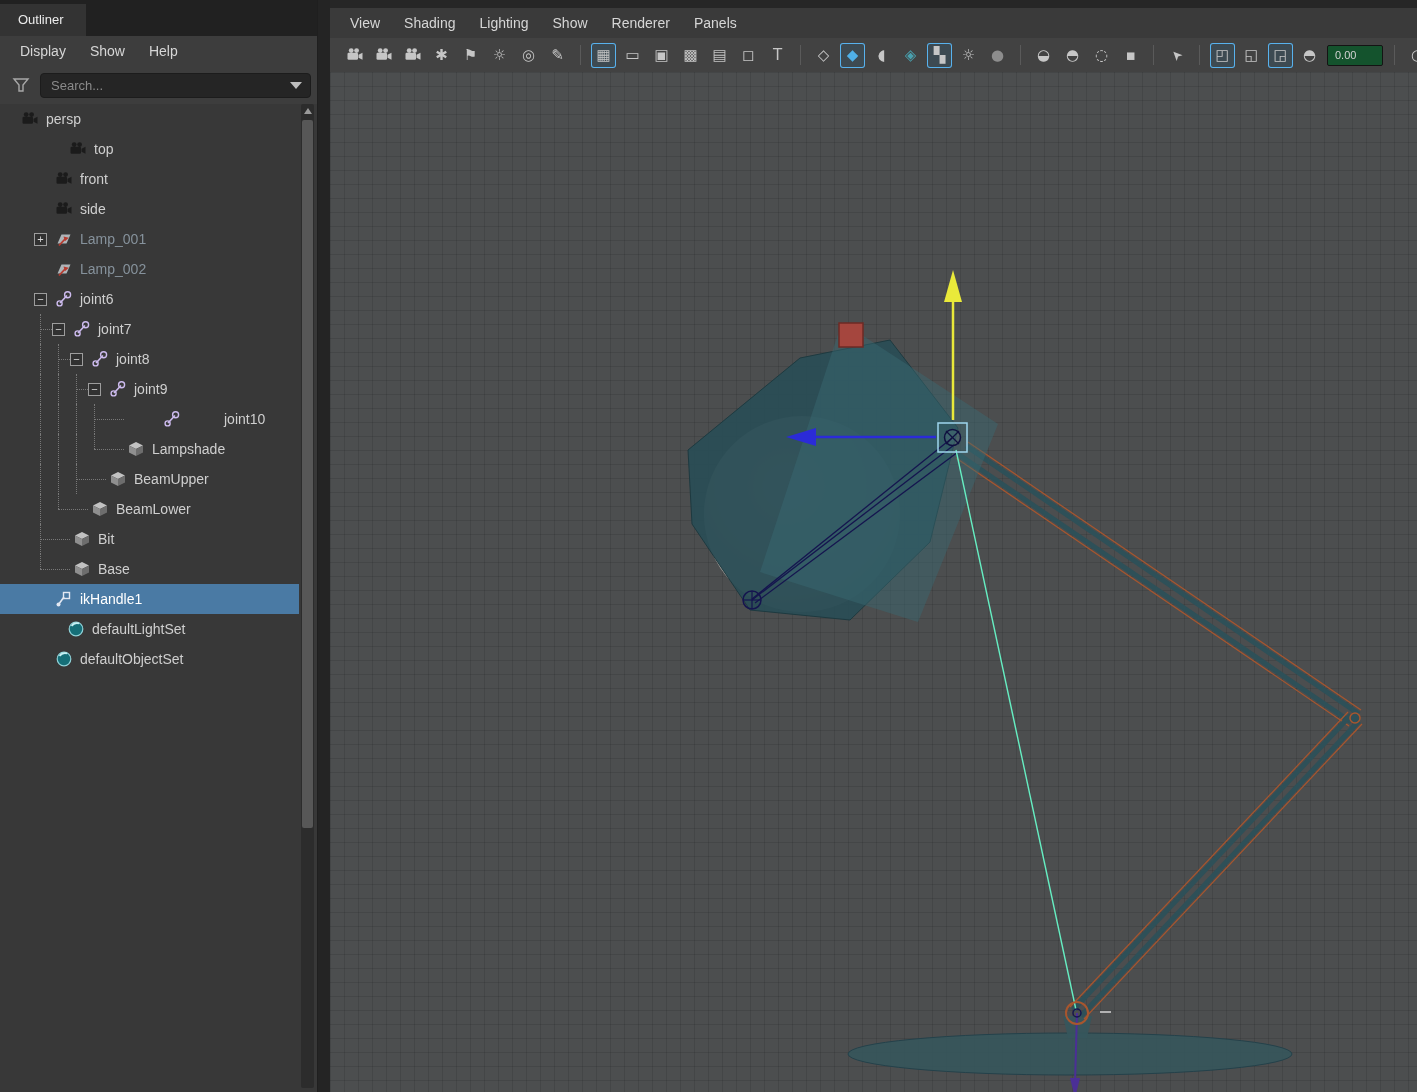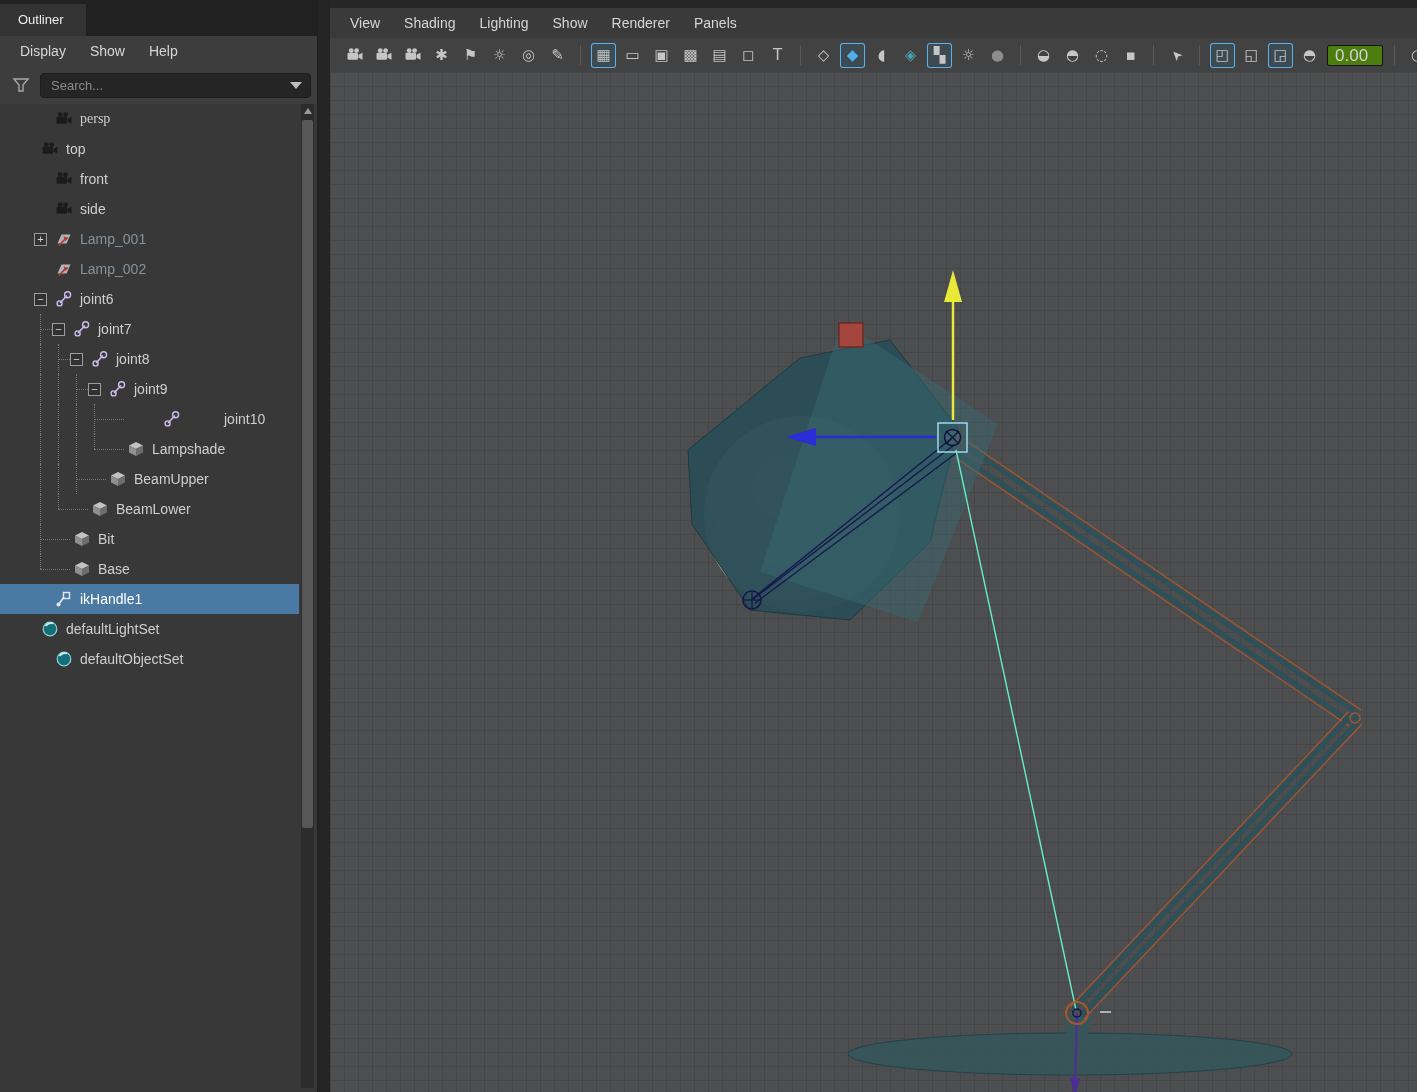--- a/index.html
+++ b/index.html
@@ -50,22 +50,22 @@
   .v-top { height:8px; background:#262626; }
   .v-menubar { height:30px; background:#3a3a3a; display:flex; align-items:center; padding-left:8px; }
   .v-toolbar { height:34px; background:#424242; display:flex; align-items:center; padding:0 4px 0 10px; overflow:hidden; }
   .tb-group { display:flex; align-items:center; }
   .tb-group.push { margin-left:auto; }
   .tb-sep { width:1px; height:20px; background:#5a5a5a; margin:0 8px; flex:none; }
   .tb-ic { width:25px; height:25px; margin:0 2px; border-radius:3px; display:flex; align-items:center; justify-content:center;
            color:#c6c6c6; font-size:15px; font-family:"DejaVu Sans",sans-serif; cursor:default; flex:none; }
   .tb-ic.active { background:#3d4a52; box-shadow:inset 0 0 0 1px #58b2ee; }
   .tb-ic.rot { transform:rotate(-135deg); font-size:13px; }
-  .tb-field { width:56px; height:21px; background:#4d7c0f; border:1px solid #141414; border-radius:2px;
-              color:#d2d2d2; font-size:17px; line-height:19px; padding:0 7px; margin:0 3px; flex:none; }
+  .tb-field { width:56px; height:21px; background:#14532d; border:1px solid #141414; border-radius:2px;
+              color:#d2d2d2; font-size:11px; line-height:19px; padding:0 7px; margin:0 3px; flex:none; }
   .v-canvas { flex:1; position:relative; overflow:hidden; background-color:#4c4e4f;
       background-image:
         linear-gradient(rgba(0,0,0,0.10) 1px, transparent 1px),
         linear-gradient(90deg, rgba(0,0,0,0.10) 1px, transparent 1px);
       background-size:14px 14px; }
   .v-canvas svg { position:absolute; top:0; left:0; }
 </style>
 </head>
 <body>
 
@@ -86,35 +86,35 @@
           <polygon points="3,3 17,3 12,9 12,15 8,15 8,9" fill="none" stroke="#a8a8a8" stroke-width="1.4"></polygon>
         </svg>
       </span>
       <div class="searchbox">
         <input placeholder="Search..." style="">
         <span class="chev"></span>
       </div>
     </div>
     <div class="tree" id="tree">
         <div class="trow">
-          <div class="tinner" style="padding-left: 34px; font-family: Liberation Serif, serif;">
+          <div class="tinner" style="">
             <div class="exp none"></div>
             <span class="ticon">
               <svg width="18" height="18" viewBox="0 0 18 18">
                 <circle cx="5.2" cy="4.6" r="2.4" fill="#1b1b1b"></circle>
                 <circle cx="10.6" cy="4.6" r="2.4" fill="#1b1b1b"></circle>
                 <rect x="1.5" y="6.8" width="10.5" height="7" rx="1.2" fill="#1b1b1b"></rect>
                 <polygon points="12.5,8.8 16.5,6.8 16.5,13.8 12.5,11.8" fill="#1b1b1b"></polygon>
               </svg>
             </span>
             <span class="tlabel">persp</span>
           </div>
         </div>
         <div class="trow">
-          <div class="tinner" style="padding-left: 20px;">
+          <div class="tinner" style="padding-left: 48px;">
             <div class="exp none"></div>
             <span class="ticon">
               <svg width="18" height="18" viewBox="0 0 18 18">
                 <circle cx="5.2" cy="4.6" r="2.4" fill="#1b1b1b"></circle>
                 <circle cx="10.6" cy="4.6" r="2.4" fill="#1b1b1b"></circle>
                 <rect x="1.5" y="6.8" width="10.5" height="7" rx="1.2" fill="#1b1b1b"></rect>
                 <polygon points="12.5,8.8 16.5,6.8 16.5,13.8 12.5,11.8" fill="#1b1b1b"></polygon>
               </svg>
             </span>
             <span class="tlabel">top</span>
@@ -341,21 +341,21 @@
               <svg width="18" height="18" viewBox="0 0 18 18">
                 <path d="M3.5,14.5 L9,7" stroke="#e3e8f2" stroke-width="1.6" fill="none"></path>
                 <rect x="8.5" y="2.5" width="6" height="6" fill="none" stroke="#e3e8f2" stroke-width="1.4"></rect>
                 <circle cx="3.5" cy="14.5" r="2" fill="#e3e8f2"></circle>
               </svg>
             </span>
             <span class="tlabel">ikHandle1</span>
           </div>
         </div>
         <div class="trow">
-          <div class="tinner" style="padding-left: 20px; justify-content: center;">
+          <div class="tinner" style="padding-left: 46px; justify-content: center;">
             <div class="exp none"></div>
             <span class="ticon">
               <svg width="18" height="18" viewBox="0 0 18 18">
                 <circle cx="9" cy="9" r="6.8" fill="#156f78"></circle>
                 <circle cx="9" cy="9" r="6.8" fill="none" stroke="#8fd2d8" stroke-width="1.2"></circle>
                 <path d="M4.6,6 A6.8,6.8 0 0,1 12,3.4" stroke="#c6f0f3" stroke-width="1.6" fill="none"></path>
               </svg>
             </span>
             <span class="tlabel">defaultLightSet</span>
           </div>

